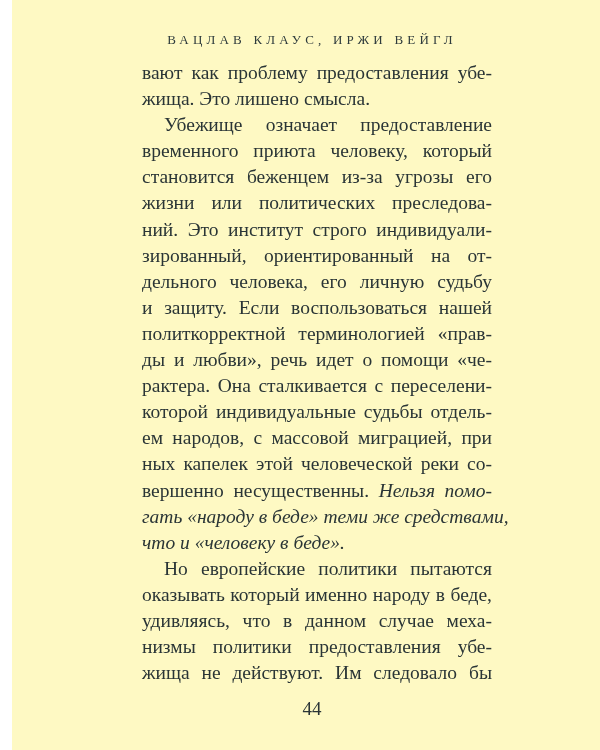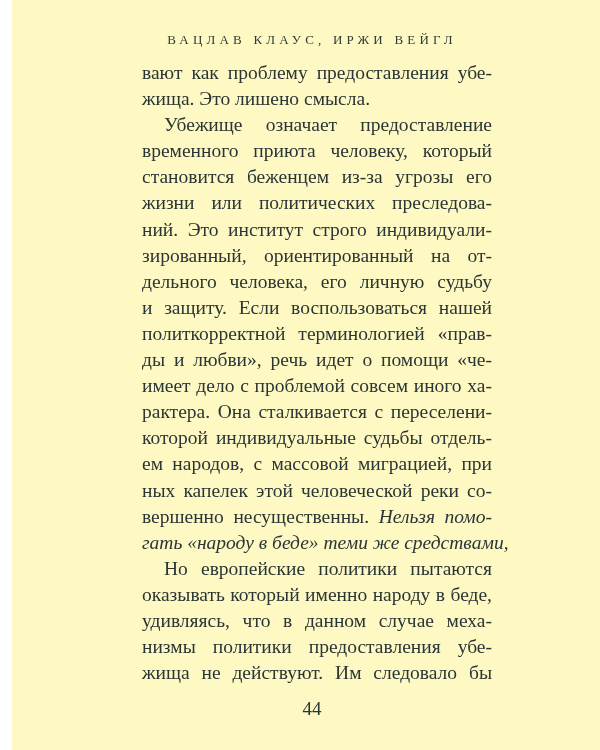--- a/index.html
+++ b/index.html
@@ -39,27 +39,27 @@
     <span class="line indent">Убежище означает предоставление</span>
     <span class="line">временного приюта человеку, который</span>
     <span class="line">становится беженцем из-за угрозы его</span>
     <span class="line">жизни или политических преследова-</span>
     <span class="line">ний. Это институт строго индивидуали-</span>
     <span class="line">зированный, ориентированный на от-</span>
     <span class="line">дельного человека, его личную судьбу</span>
     <span class="line">и защиту. Если воспользоваться нашей</span>
     <span class="line">политкорректной терминологией «прав-</span>
     <span class="line">ды и любви», речь идет о помощи «че-</span>
-    <span class="line">имеет дело с проблемой совсем иного ха-</span>
     <span class="line">рактера. Она сталкивается с переселени-</span>
     <span class="line">которой индивидуальные судьбы отдель-</span>
     <span class="line">ем народов, с массовой миграцией, при</span>
     <span class="line">ных капелек этой человеческой реки со-</span>
     <span class="line"><span>вершенно несущественны.</span> <span class="it">Нельзя помо-</span></span>
     <span class="line it">гать «народу в беде» теми же средствами,</span>
+    <span class="line last it">что и «человеку в беде».</span>
     <span class="line indent">Но европейские политики пытаются</span>
     <span class="line">оказывать который именно народу в беде,</span>
     <span class="line">удивляясь, что в данном случае меха-</span>
     <span class="line">низмы политики предоставления убе-</span>
     <span class="line">жища не действуют. Им следовало бы</span>
   </div>
 
   <div class="folio">44</div>
 </div>
 

